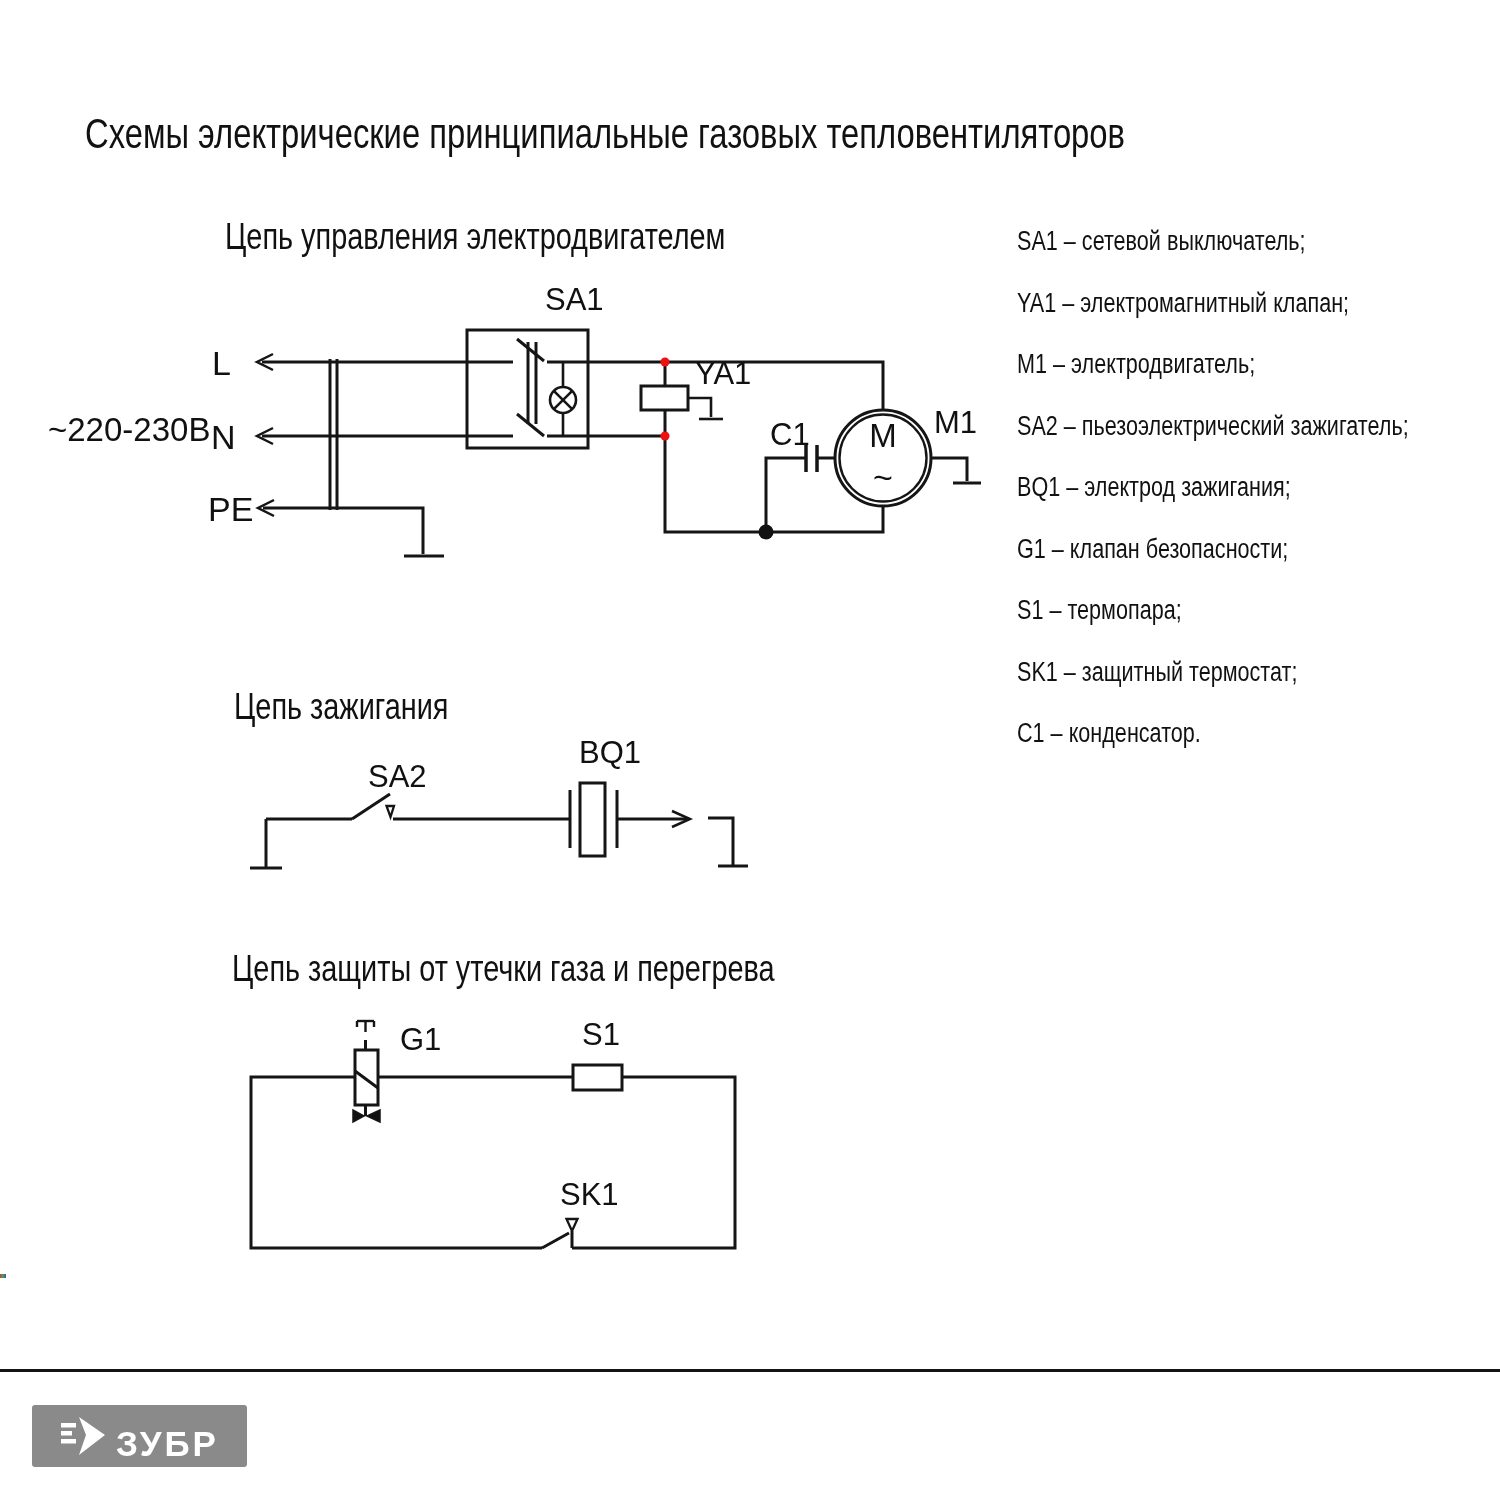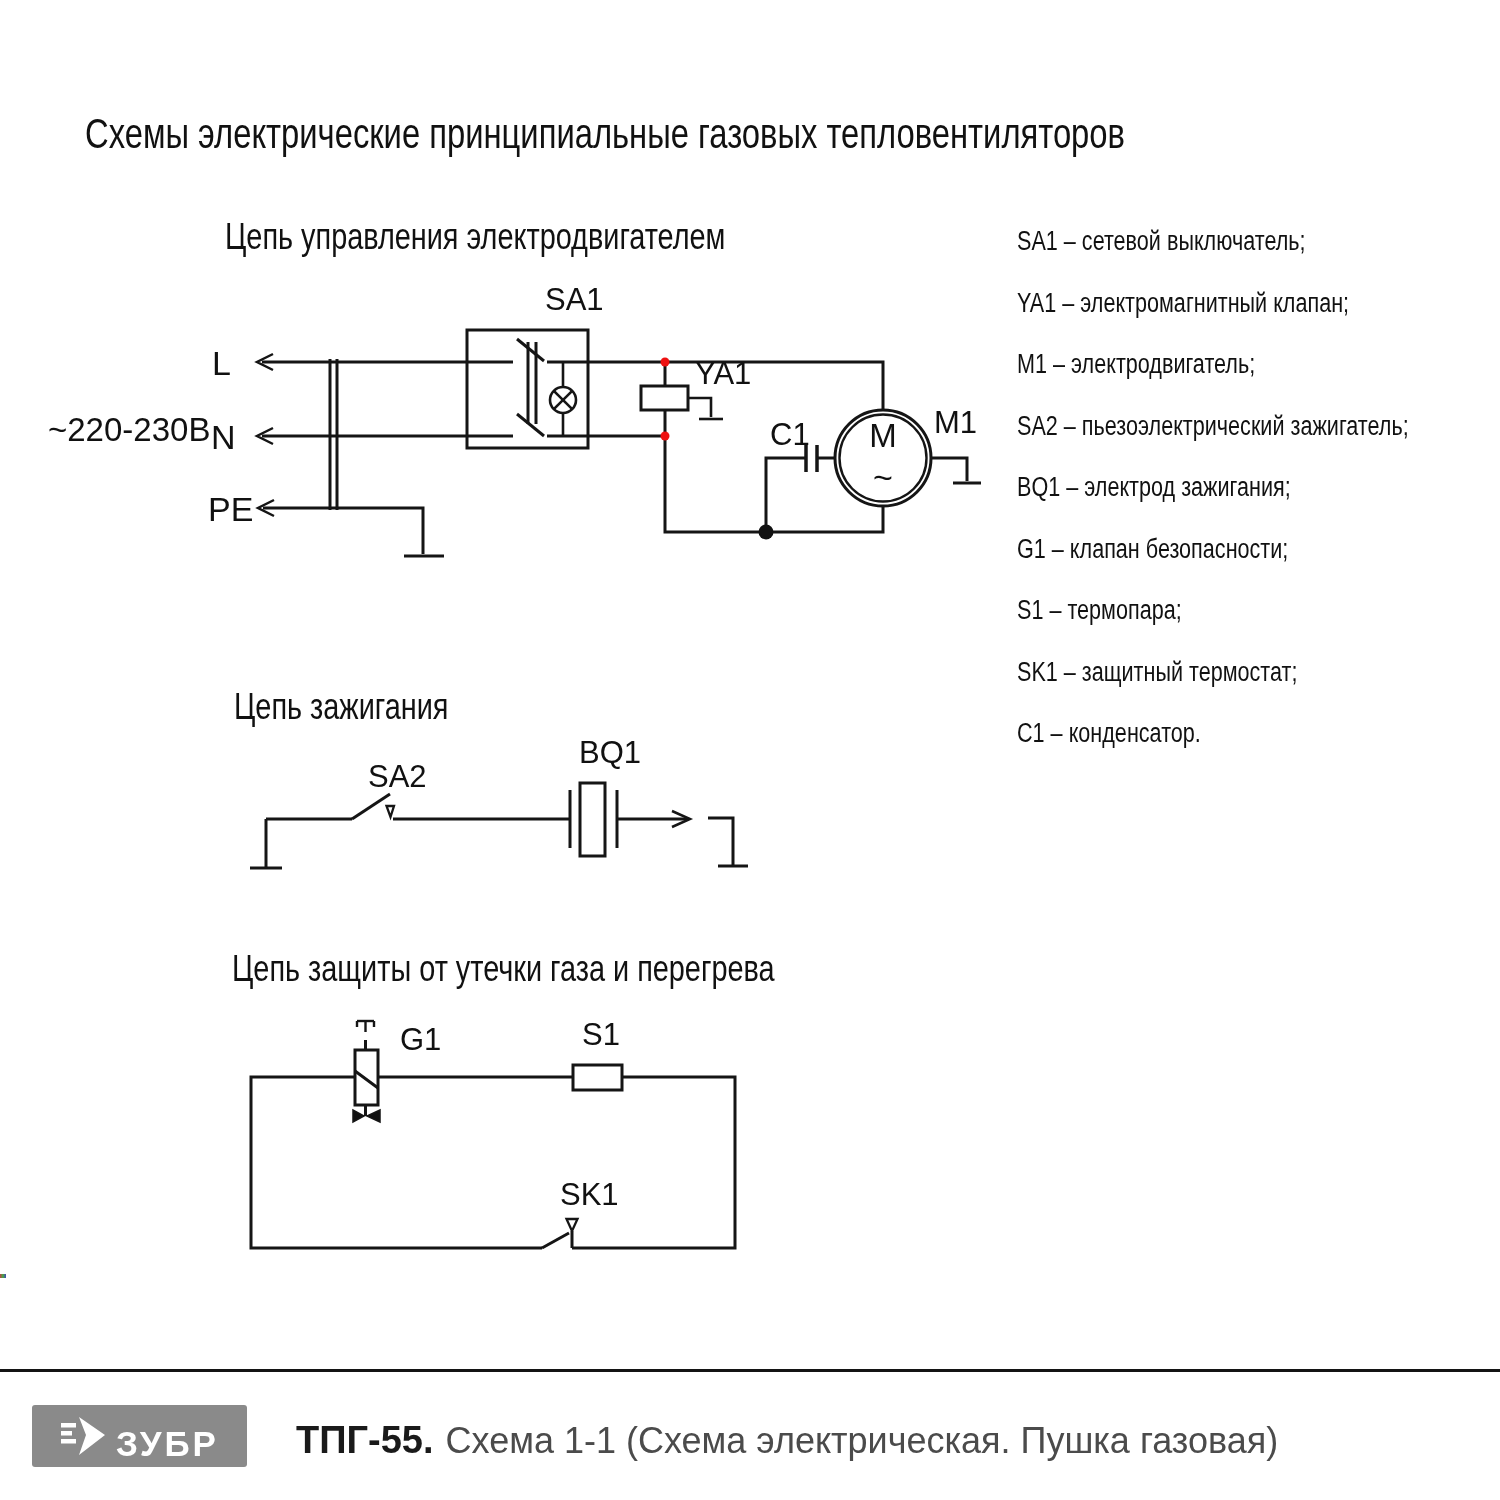--- a/index.html
+++ b/index.html
@@ -204,18 +204,14 @@
         <g fill="#ffffff">
           <rect x="1" y="9" width="15" height="4.5"></rect>
           <rect x="1" y="17" width="11" height="4.5"></rect>
           <rect x="1" y="25" width="15" height="4.5"></rect>
           <polygon points="19,3 45,21 19,41 26,21"></polygon>
         </g>
       </svg>
       <span id="brand-text">ЗУБР</span>
     </div>
   </div>
-  <div id="footer-caption">
-    <span id="footer-model">ТПГ-55.</span>
-    <span id="footer-sub">Схема 1-1 (Схема электрическая. Пушка газовая)</span>
-  </div>
 
 </div>
 
 </body></html>

